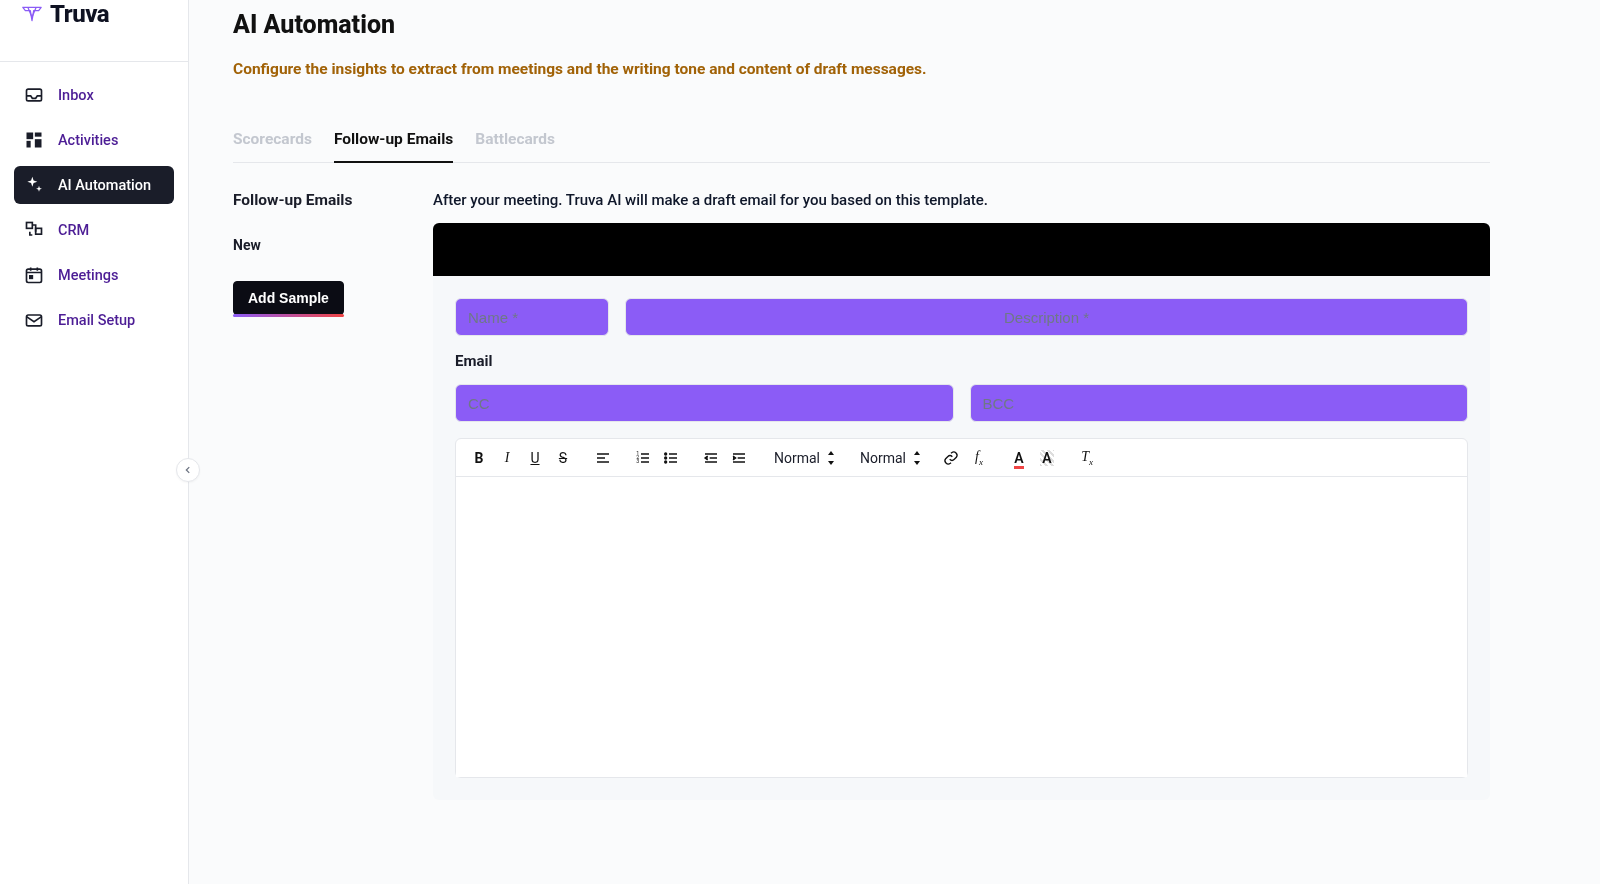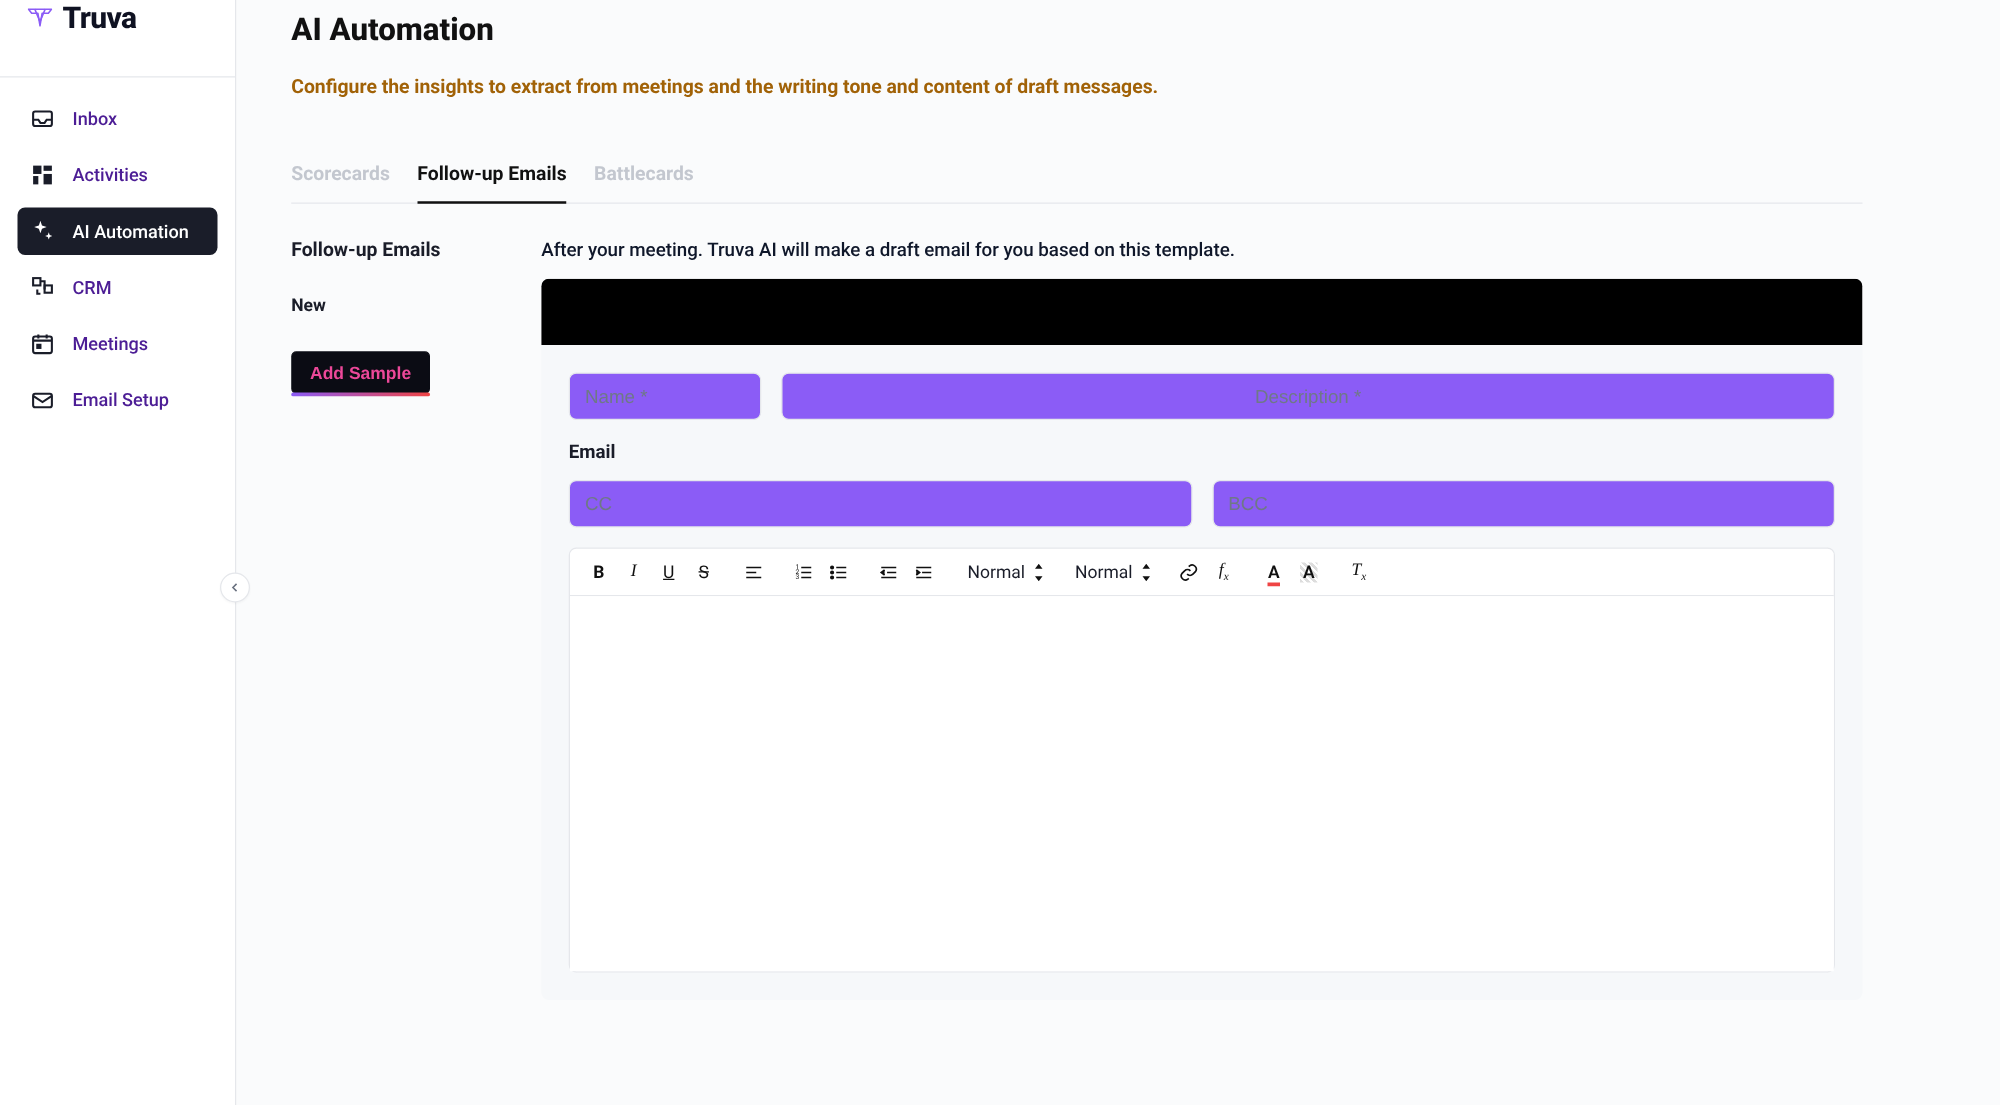--- a/index.html
+++ b/index.html
@@ -107,21 +107,21 @@
 }
 .left-col {
   width: 160px;
   flex-shrink: 0;
 }
 .left-col .heading { font-size: 15.5px; font-weight: 700; margin-bottom: 28px; }
 .left-col .subitem { font-size: 14px; font-weight: 700; margin-bottom: 28px; }
 .add-sample {
   display: inline-block;
   background: #0b0c14;
-  color: #ec4899;
+  color: #ffffff;
   font-size: 14px;
   font-weight: 600;
   padding: 8px 14px;
   border-radius: 4px;
   border: 1px solid #0b0c14;
   cursor: pointer;
   position: relative;
 }
 .add-sample::after {
   content: "";

